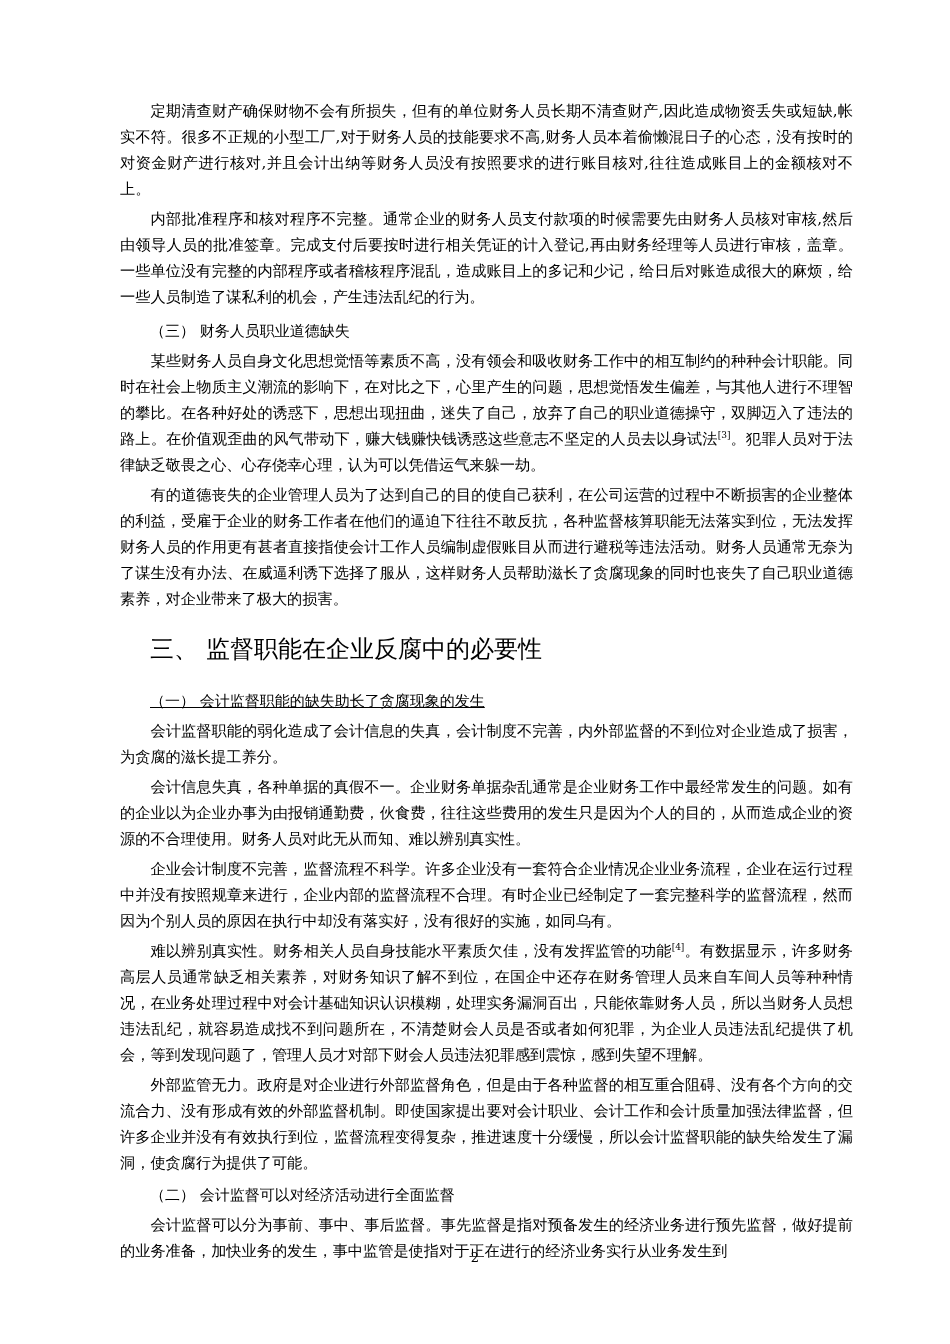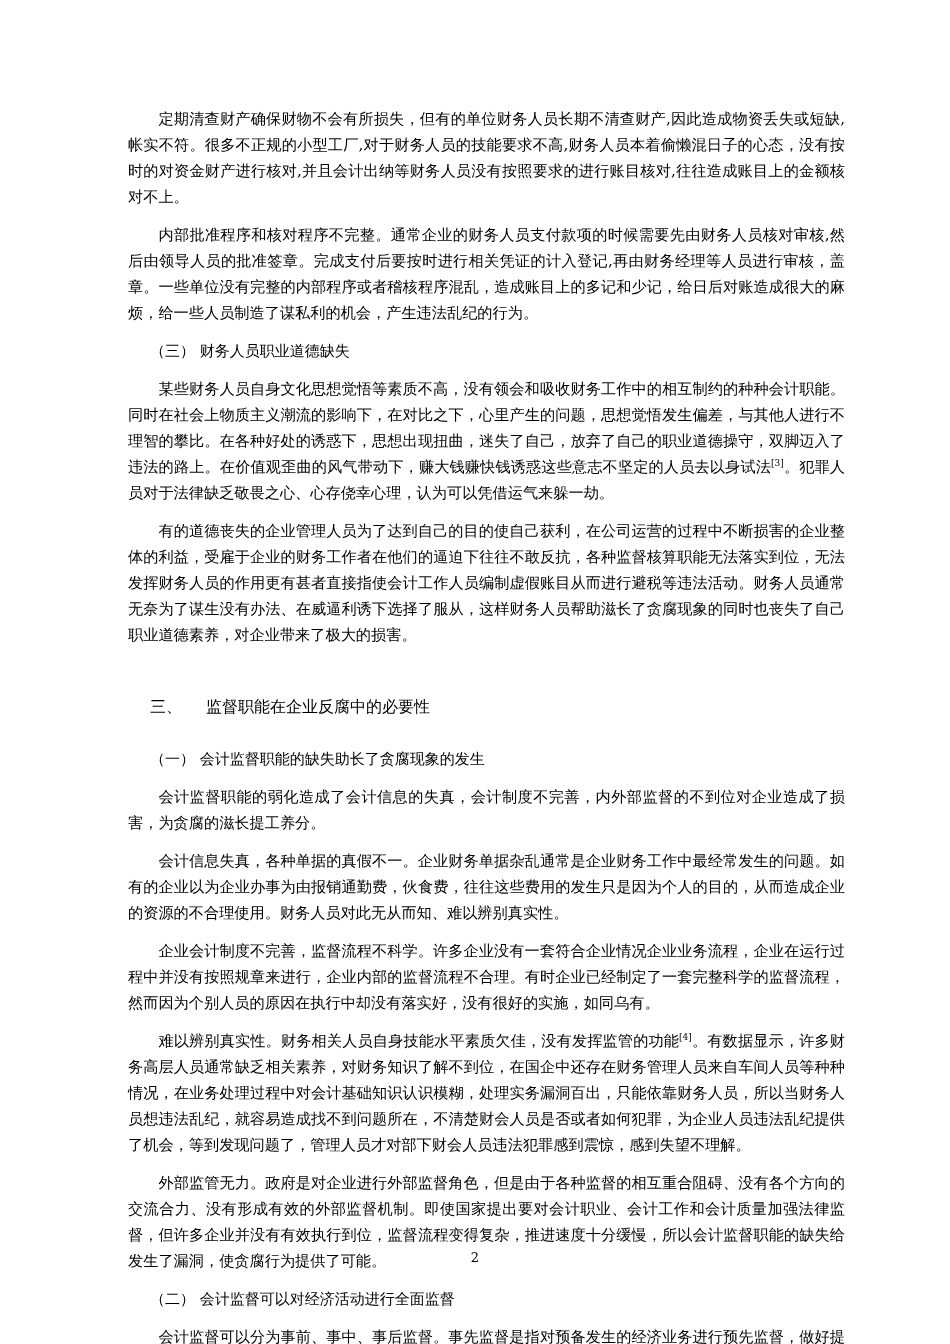--- a/index.html
+++ b/index.html
@@ -4,28 +4,28 @@
 <style>
   html, body { margin: 0; padding: 0; background: #ffffff; }
   body { width: 950px; height: 1344px; position: relative; overflow: hidden; }
   .page {
     position: absolute; left: 116px; top: 94px; width: 741px;
     color: #000;
     font-family: "DejaVu Serif", "Liberation Serif", serif;
     font-size: 15.2px;
     line-height: 26px;
   }
-  .para { margin: 12px; text-indent: 2em; text-align: justify; text-justify: inter-character; }
+  .para { margin: 4px; text-indent: 2em; text-align: justify; text-justify: inter-character; }
   .h2 {
     font-family: "DejaVu Sans", "Liberation Sans", sans-serif;
     font-size: 15px; line-height: 26px; margin: 6px 0 0 0; padding-left: 34px;
   }
   .h1 {
     font-family: "DejaVu Sans", "Liberation Sans", sans-serif;
-    font-size: 16px; line-height: 30px; margin: 44px 0 24px 0; padding-left: 34px;
+    font-size: 24px; line-height: 30px; margin: 22px 0 24px 0; padding-left: 34px;
   }
   .h1 .num { display: inline-block; width: 56px; }
   sup { font-size: 9px; line-height: 0; vertical-align: 6px; }
   .footer {
     position: absolute; left: 0; width: 950px; top: 1250px; text-align: center;
     font-family: "DejaVu Serif", "Liberation Serif", serif; font-size: 13px;
   }
 </style>
 </head>
 <body>
@@ -33,21 +33,21 @@
 <div class="page">
   <p class="para">定期清查财产确保财物不会有所损失，但有的单位财务人员长期不清查财产,因此造成物资丢失或短缺,帐实不符。很多不正规的小型工厂,对于财务人员的技能要求不高,财务人员本着偷懒混日子的心态，没有按时的对资金财产进行核对,并且会计出纳等财务人员没有按照要求的进行账目核对,往往造成账目上的金额核对不上。</p>
   <p class="para">内部批准程序和核对程序不完整。通常企业的财务人员支付款项的时候需要先由财务人员核对审核,然后由领导人员的批准签章。完成支付后要按时进行相关凭证的计入登记,再由财务经理等人员进行审核，盖章。一些单位没有完整的内部程序或者稽核程序混乱，造成账目上的多记和少记，给日后对账造成很大的麻烦，给一些人员制造了谋私利的机会，产生违法乱纪的行为。</p>
 
   <div class="h2" style="margin-top:8px;">（三） 财务人员职业道德缺失</div>
   <p class="para"><span>某些财务人员自身文化思想觉悟等素质不高，没有领会和吸收财务工作中的相互制约的种种会计职能。同时在社会上物质主义潮流的影响下，在对比之下，心里产生的问题，思想觉悟发生偏差，与其他人进行不理智的攀比。在各种好处的诱惑下，思想出现扭曲，迷失了自己，放弃了自己的职业道德操守，双脚迈入了违法的路上。在价值观歪曲的风气带动下，赚大钱赚快钱诱惑这些意志不坚定的人员去以身试法</span><sup>[3]</sup><span>。犯罪人员对于法律缺乏敬畏之心、心存侥幸心理，认为可以凭借运气来躲一劫。</span></p>
   <p class="para">有的道德丧失的企业管理人员为了达到自己的目的使自己获利，在公司运营的过程中不断损害的企业整体的利益，受雇于企业的财务工作者在他们的逼迫下往往不敢反抗，各种监督核算职能无法落实到位，无法发挥财务人员的作用更有甚者直接指使会计工作人员编制虚假账目从而进行避税等违法活动。财务人员通常无奈为了谋生没有办法、在威逼利诱下选择了服从，这样财务人员帮助滋长了贪腐现象的同时也丧失了自己职业道德素养，对企业带来了极大的损害。</p>
 
   <div class="h1"><span class="num">三、</span><span>监督职能在企业反腐中的必要性</span></div>
 
-  <div class="h2" style="margin-top:4px;">（一） 会计监督职能的缺失助长了贪腐现象的发生</div>
+  <div class="h2" style="margin-top:4px;text-decoration:underline;">（一） 会计监督职能的缺失助长了贪腐现象的发生</div>
   <p class="para">会计监督职能的弱化造成了会计信息的失真，会计制度不完善，内外部监督的不到位对企业造成了损害，为贪腐的滋长提工养分。</p>
   <p class="para">会计信息失真，各种单据的真假不一。企业财务单据杂乱通常是企业财务工作中最经常发生的问题。如有的企业以为企业办事为由报销通勤费，伙食费，往往这些费用的发生只是因为个人的目的，从而造成企业的资源的不合理使用。财务人员对此无从而知、难以辨别真实性。</p>
   <p class="para">企业会计制度不完善，监督流程不科学。许多企业没有一套符合企业情况企业业务流程，企业在运行过程中并没有按照规章来进行，企业内部的监督流程不合理。有时企业已经制定了一套完整科学的监督流程，然而因为个别人员的原因在执行中却没有落实好，没有很好的实施，如同乌有。</p>
   <p class="para"><span>难以辨别真实性。财务相关人员自身技能水平素质欠佳，没有发挥监管的功能</span><sup>[4]</sup><span>。有数据显示，许多财务高层人员通常缺乏相关素养，对财务知识了解不到位，在国企中还存在财务管理人员来自车间人员等种种情况，在业务处理过程中对会计基础知识认识模糊，处理实务漏洞百出，只能依靠财务人员，所以当财务人员想违法乱纪，就容易造成找不到问题所在，不清楚财会人员是否或者如何犯罪，为企业人员违法乱纪提供了机会，等到发现问题了，管理人员才对部下财会人员违法犯罪感到震惊，感到失望不理解。</span></p>
   <p class="para">外部监管无力。政府是对企业进行外部监督角色，但是由于各种监督的相互重合阻碍、没有各个方向的交流合力、没有形成有效的外部监督机制。即使国家提出要对会计职业、会计工作和会计质量加强法律监督，但许多企业并没有有效执行到位，监督流程变得复杂，推进速度十分缓慢，所以会计监督职能的缺失给发生了漏洞，使贪腐行为提供了可能。</p>
 
   <div class="h2">（二） 会计监督可以对经济活动进行全面监督</div>
   <p class="para">会计监督可以分为事前、事中、事后监督。事先监督是指对预备发生的经济业务进行预先监督，做好提前的业务准备，加快业务的发生，事中监管是使指对于正在进行的经济业务实行从业务发生到</p>
 </div>
 

